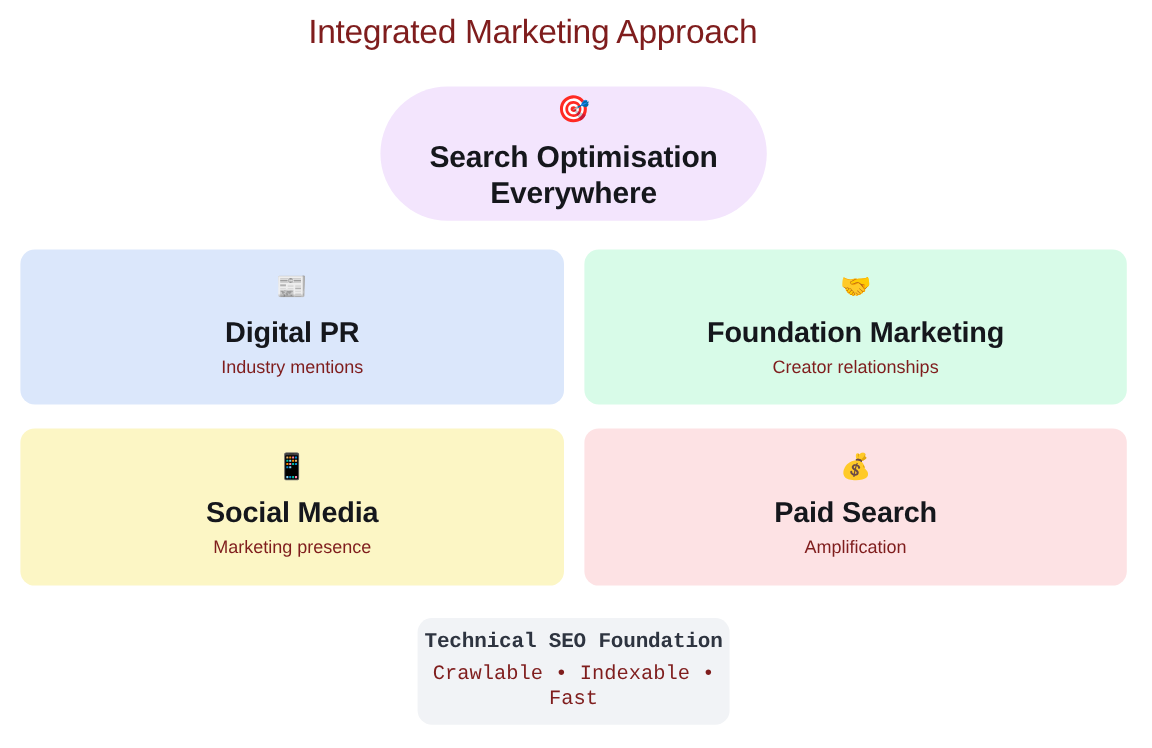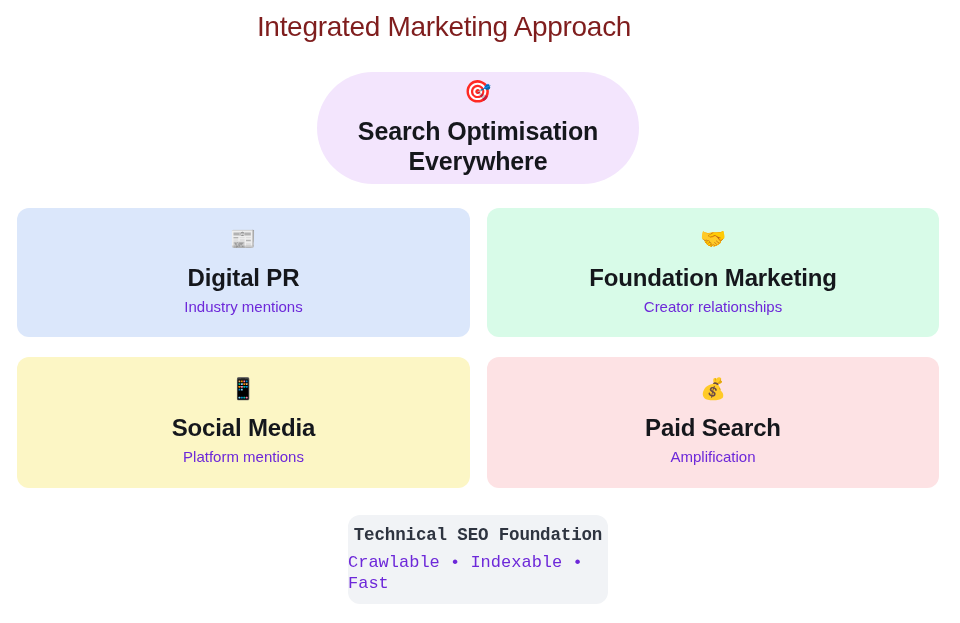--- a/index.html
+++ b/index.html
@@ -53,22 +53,22 @@
     font-size: 24px;
     font-weight: bold;
     color: #15171c;
     letter-spacing: -0.15px;
     text-align: center;
     line-height: 1.2;
   }
 
   .card-sub {
     font-size: 15px;
-    color: #6d28d9;
-    text-align: left;
+    color: #7f1d1d;
+    text-align: center;
     margin-top: 6px;
     line-height: 1.2;
   }
 
   
   .hero-card {
     left: 317px;
     top: 72px;
     width: 322px;
     height: 112px;
@@ -135,21 +135,21 @@
 
   <div class="card channel-card card-influencer">
     <div class="card-icon">🤝</div>
     <div class="card-title">Foundation Marketing</div>
     <div class="card-sub">Creator relationships</div>
   </div>
 
   <div class="card channel-card card-social">
     <div class="card-icon">📱</div>
     <div class="card-title">Social Media</div>
-    <div class="card-sub">Platform mentions</div>
+    <div class="card-sub">Marketing presence</div>
   </div>
 
   <div class="card channel-card card-paid">
     <div class="card-icon">💰</div>
     <div class="card-title">Paid Search</div>
     <div class="card-sub">Amplification</div>
   </div>
 
   <div class="card foundation-card">
     <div class="card-title">Technical SEO Foundation</div>

